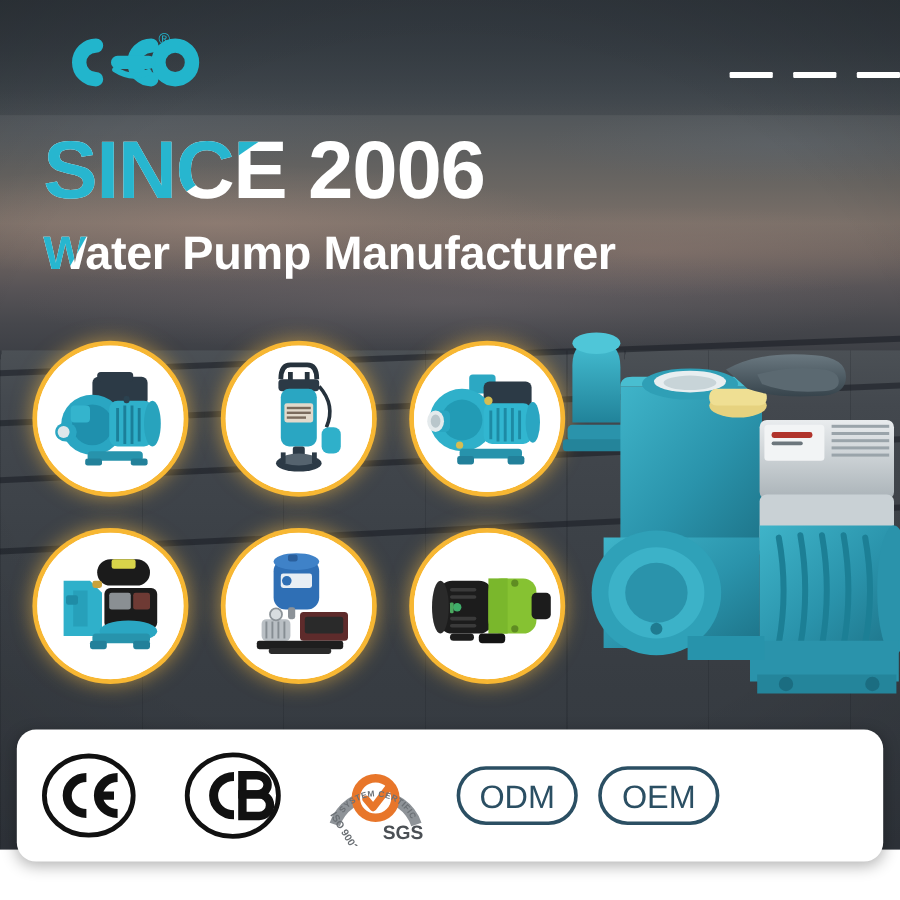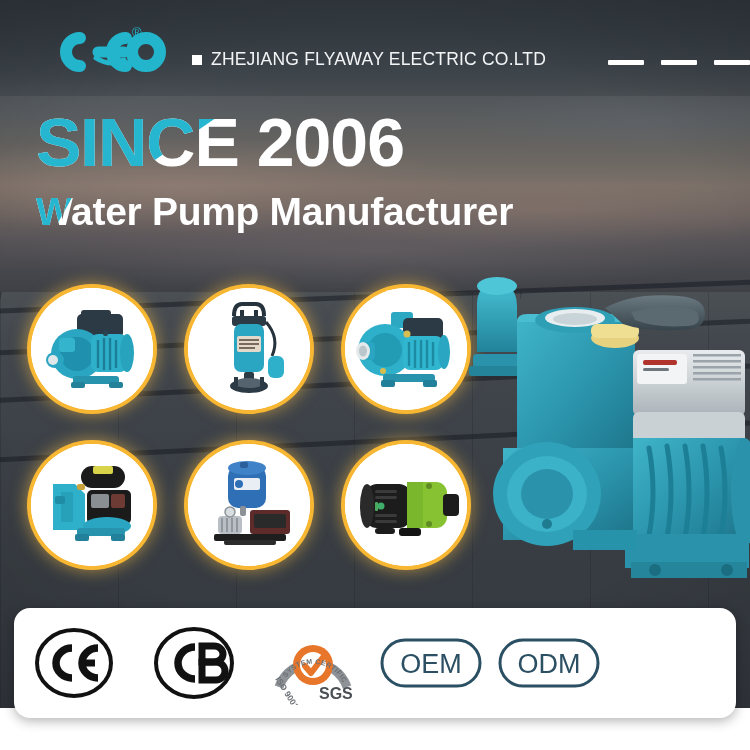--- a/index.html
+++ b/index.html
@@ -182,24 +182,20 @@
           <path d="M44 11 A14 14 0 1 0 44 39"></path>
           <path d="M88 11 A14 14 0 1 0 88 39" transform="translate(2,0)"></path>
         </g>
         <circle cx="110" cy="25" r="14" fill="none" stroke="#22b5cc" stroke-width="12"></circle>
         <path d="M62 25 h26" stroke="#22b5cc" stroke-width="11" stroke-linecap="round"></path>
         <path d="M60 31 q14 9 28 2" stroke="#22b5cc" stroke-width="5" fill="none" stroke-linecap="round"></path>
       </svg>
     </div>
     <span class="logo-reg">®</span>
 
-    <div class="company">
-      <span class="sq"></span>
-      <span class="nm">ZHEJIANG FLYAWAY ELECTRIC CO.LTD</span>
-    </div>
 
     <div class="dashes">
       <i></i>
       <i></i>
       <i></i>
     </div>
   </div>
 
   <div class="headline">
     <div class="h-since">
@@ -476,28 +472,28 @@
         <path id="sgsarc" d="M20 62 A33 33 0 0 1 80 62" fill="none"></path>
         <text font-family="Liberation Sans, sans-serif" font-size="7" font-weight="bold" fill="#6b7075" letter-spacing="0.4">
           <textPath href="#sgsarc" startOffset="8%">SYSTEM CERTIFICATION</textPath>
         </text>
         <text x="12" y="58" font-family="Liberation Sans, sans-serif" font-size="8.5" font-weight="bold" fill="#6b7075" transform="rotate(58 12 58)">ISO 9001:2000</text>
         <text x="56" y="78" font-family="Liberation Sans, sans-serif" font-size="16" font-weight="bold" fill="#4b5055">SGS</text>
       </svg>
     </div>
 
 
+    <div class="cert c-odm">
+      <svg width="104" height="52" viewBox="0 0 104 52" aria-hidden="true">
+        <rect x="3" y="3" width="98" height="46" rx="23" fill="none" stroke="#2b4f63" stroke-width="3"></rect>
+        <text x="52" y="36" text-anchor="middle" font-family="Liberation Sans, sans-serif" font-size="27" fill="#2b4f63">ODM</text>
+      </svg>
+    </div>
+
     <div class="cert c-oem">
       <svg width="104" height="52" viewBox="0 0 104 52" aria-hidden="true">
         <rect x="3" y="3" width="98" height="46" rx="23" fill="none" stroke="#2b4f63" stroke-width="3"></rect>
         <text x="52" y="36" text-anchor="middle" font-family="Liberation Sans, sans-serif" font-size="27" fill="#2b4f63">OEM</text>
       </svg>
     </div>
-
-    <div class="cert c-odm">
-      <svg width="104" height="52" viewBox="0 0 104 52" aria-hidden="true">
-        <rect x="3" y="3" width="98" height="46" rx="23" fill="none" stroke="#2b4f63" stroke-width="3"></rect>
-        <text x="52" y="36" text-anchor="middle" font-family="Liberation Sans, sans-serif" font-size="27" fill="#2b4f63">ODM</text>
-      </svg>
-    </div>
   </div>
 
 </div>
 
 </body></html>

